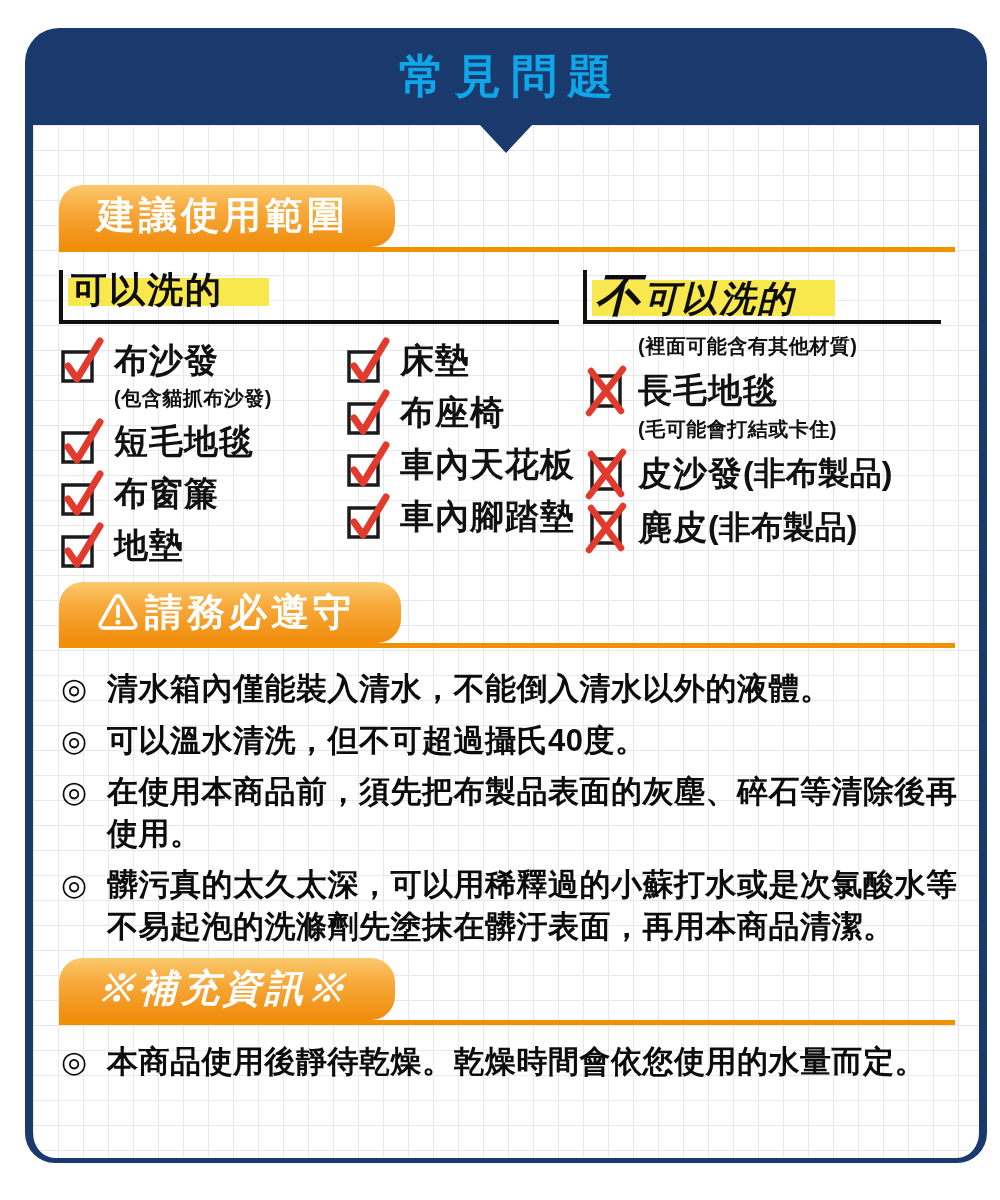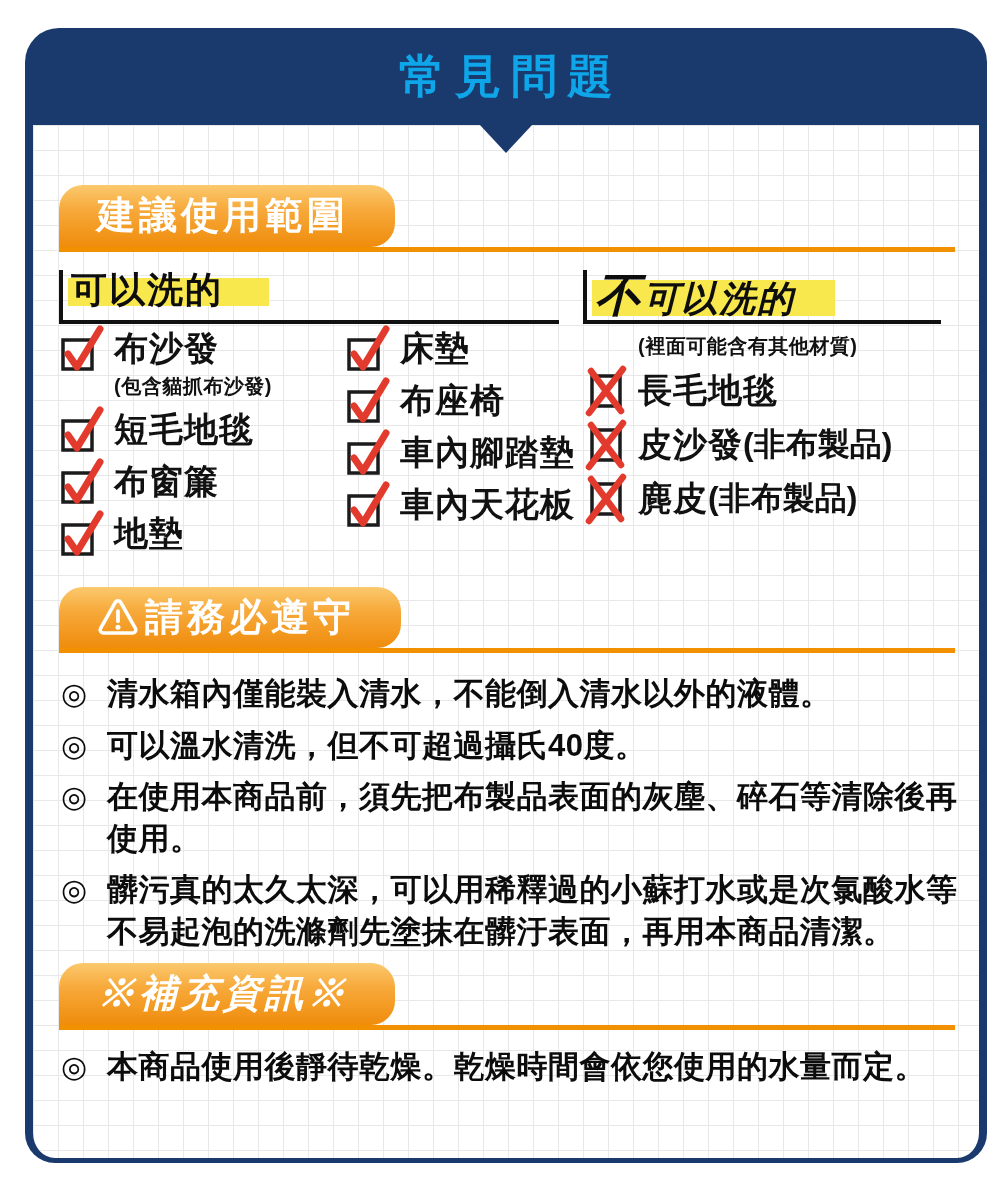--- a/index.html
+++ b/index.html
@@ -56,21 +56,21 @@
     display:inline-flex; align-items:center;
     background:linear-gradient(180deg, #fbc96e 0%, #f7a93a 40%, #ef8c0c 100%);
     border-radius:24px 24px 24px 0;
     padding:9px 46px 9px 38px;
     color:#ffffff; font-size:38px; font-weight:700; letter-spacing:4px;
     line-height:1.15;
     text-align:center;
   }
   .section-label .warn { display:inline-flex; margin-right:6px; }
   .row-usage { margin-top:60px; }
-  .row-rules { margin-top:26px; }
+  .row-rules { margin-top:9px; }
   .row-info  { margin-top:10px;font-style:italic; }
 
   
   .columns { display:flex; margin-top:18px; }
   .col-washable { width:524px; }
   .col-notwash  { width:372px; }
 
   .col-header {
     border-left:4px solid #111;
     border-bottom:4px solid #111;
@@ -83,21 +83,21 @@
   .hl {
     background:linear-gradient(180deg, rgba(0,0,0,0) 20%, #f8e84e 20%, #f8e84e 92%, rgba(0,0,0,0) 92%);
     font-size:36px; font-weight:800; color:#0d0d0d; letter-spacing:2px;
     line-height:1.1;
   }
   .hl-wash  { padding:0 46px 0 3px; }
   .hl-nowash{ padding:0 40px 0 3px;font-style:italic; }
   .big-char { font-size:46px; font-weight:800; }
 
   
-  .check-cols { display:flex; }
+  .check-cols { display:flex; margin-top:12px; }
   ul { list-style:none; }
   .list-c1 { width:286px; }
   .list-c2 { width:236px; }
   .list-x  { margin-top:12px; }
 
   .ci { display:flex; align-items:center; min-height:46px; margin-bottom:2px; }
   .icon { display:inline-flex; flex:0 0 auto; }
   .icon svg { display:block; }
   .item-text { font-size:34px; font-weight:700; letter-spacing:1px; margin-left:9px; white-space:nowrap; }
   .suffix { font-size:32px; font-weight:700; align-self:flex-end; padding-bottom:4px; }
@@ -201,50 +201,51 @@
                 </span>
                 <span class="item-text">布座椅</span>
               </li>
               <li class="ci">
                 <span class="icon">
                   <svg width="46" height="50" viewBox="0 0 46 50">
                       <rect x="4" y="16" width="29" height="29" fill="#ffffff" stroke="#1b1b1b" stroke-width="3.5"></rect>
                       <path d="M9 30 L18 43 L41 5" fill="none" stroke="#e23a2c" stroke-width="7" stroke-linecap="round" stroke-linejoin="round"></path>
                     </svg>
                 </span>
+                <span class="item-text">車內天花板</span>
+              </li>
+              <li class="ci">
+                <span class="icon">
+                  <svg width="46" height="50" viewBox="0 0 46 50">
+                      <rect x="4" y="16" width="29" height="29" fill="#ffffff" stroke="#1b1b1b" stroke-width="3.5"></rect>
+                      <path d="M9 30 L18 43 L41 5" fill="none" stroke="#e23a2c" stroke-width="7" stroke-linecap="round" stroke-linejoin="round"></path>
+                    </svg>
+                </span>
                 <span class="item-text">車內腳踏墊</span>
-              </li>
-              <li class="ci">
-                <span class="icon">
-                  <svg width="46" height="50" viewBox="0 0 46 50">
-                      <rect x="4" y="16" width="29" height="29" fill="#ffffff" stroke="#1b1b1b" stroke-width="3.5"></rect>
-                      <path d="M9 30 L18 43 L41 5" fill="none" stroke="#e23a2c" stroke-width="7" stroke-linecap="round" stroke-linejoin="round"></path>
-                    </svg>
-                </span>
-                <span class="item-text">車內天花板</span>
               </li>
             </ul>
           </div>
         </div>
 
         <div class="col-notwash">
           <div class="col-header">
             <span class="hl hl-nowash"><span class="big-char">不</span><span>可以洗的</span></span>
           </div>
           <ul class="list-x">
             <li class="note">(裡面可能含有其他材質)</li>
             <li class="ci">
               <span class="icon">
                 <svg width="46" height="52" viewBox="0 0 46 52">
                     <rect x="9" y="11" width="28" height="30" fill="#ffffff" stroke="#1b1b1b" stroke-width="3.5"></rect>
                     <path d="M6 48 L40 4 M8 6 L38 46" fill="none" stroke="#e23a2c" stroke-width="6.5" stroke-linecap="round"></path>
                   </svg>
               </span>
               <span class="item-text">長毛地毯</span>
             </li>
+            <li class="note">(毛可能會打結或卡住)</li>
             <li class="ci">
               <span class="icon">
                 <svg width="46" height="52" viewBox="0 0 46 52">
                     <rect x="9" y="11" width="28" height="30" fill="#ffffff" stroke="#1b1b1b" stroke-width="3.5"></rect>
                     <path d="M6 48 L40 4 M8 6 L38 46" fill="none" stroke="#e23a2c" stroke-width="6.5" stroke-linecap="round"></path>
                   </svg>
               </span>
               <span class="item-text">皮沙發</span>
               <span class="suffix">(非布製品)</span>
             </li>

